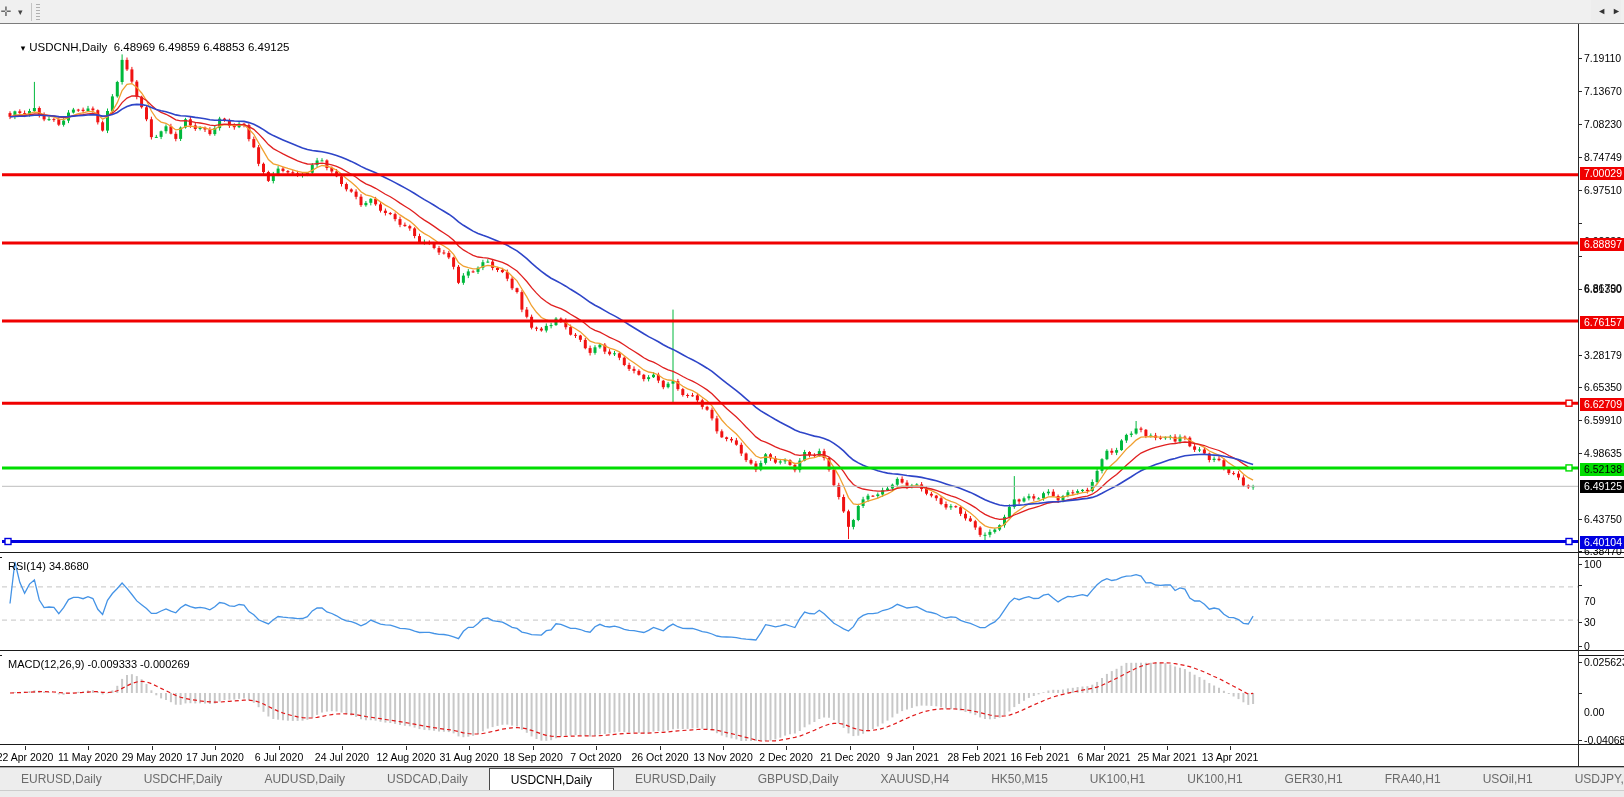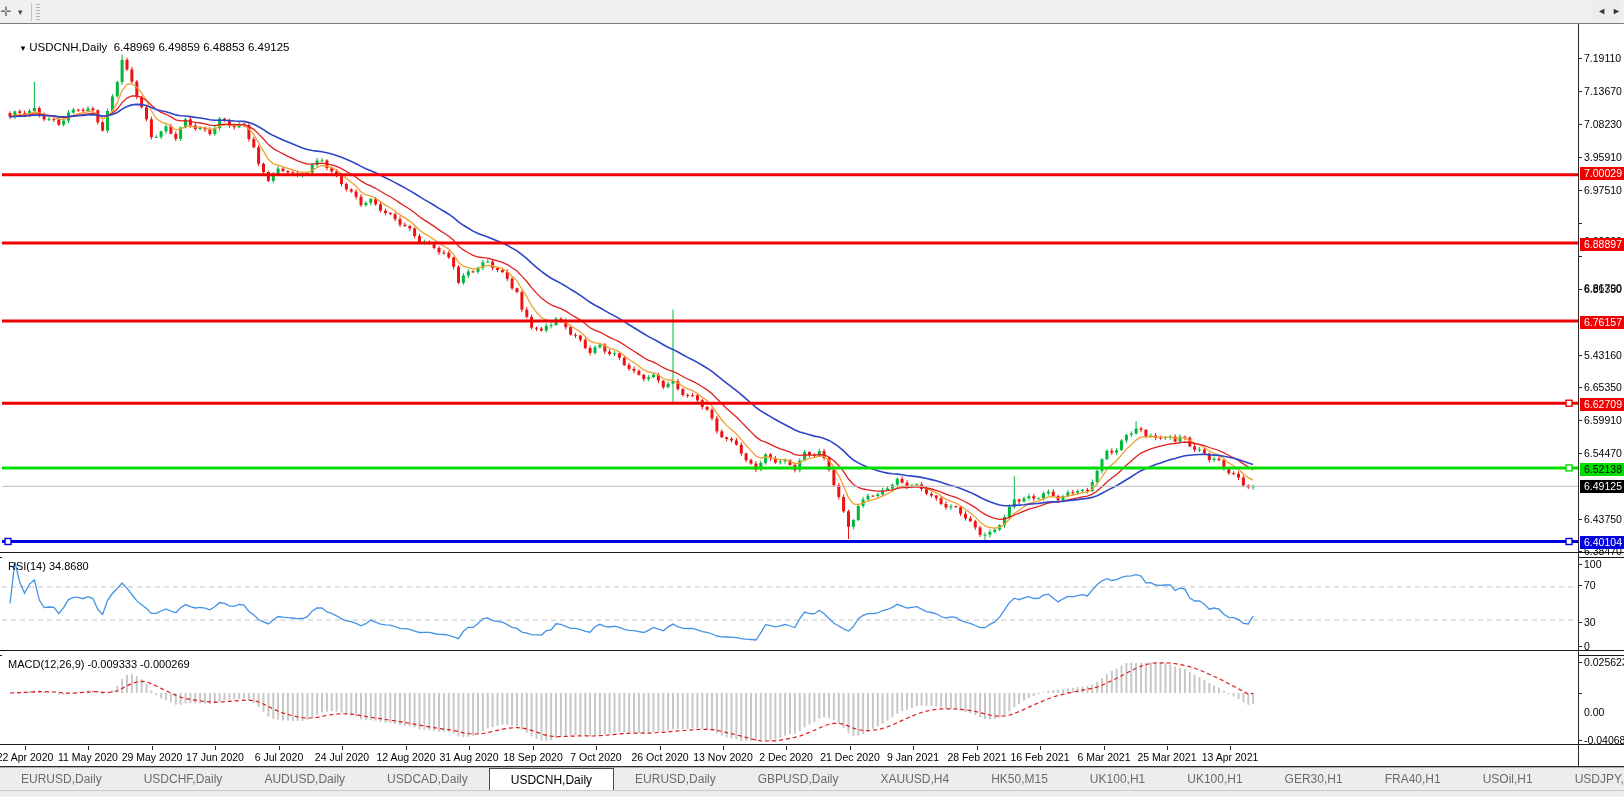--- a/index.html
+++ b/index.html
@@ -867,51 +867,51 @@
 
   <div class="axis-vline"></div>
   <div id="price-axis">
       <div class="axis-tick" style="top: 58px;"></div>
       <div class="axis-label" style="top: 52px;">7.19110</div>
       <div class="axis-tick" style="top: 91px;"></div>
       <div class="axis-label" style="top: 85px;">7.13670</div>
       <div class="axis-tick" style="top: 124px;"></div>
       <div class="axis-label" style="top: 118px;">7.08230</div>
       <div class="axis-tick" style="top: 157px;"></div>
-      <div class="axis-label" style="top: 151px;">3.95910</div>
+      <div class="axis-label" style="top: 151px;">8.74749</div>
       <div class="axis-tick" style="top: 190px;"></div>
       <div class="axis-label" style="top: 184px;">6.97510</div>
       <div class="axis-tick" style="top: 223px;"></div>
       <div class="axis-label" style="top: 217px; margin-top: 18px;">6.92230</div>
       <div class="axis-tick" style="top: 256px;"></div>
       <div class="axis-label" style="top: 250px; margin-top: 32px;">6.86790</div>
       <div class="axis-tick" style="top: 289px;"></div>
       <div class="axis-label" style="top: 283px;">6.81350</div>
       <div class="axis-tick" style="top: 355px;"></div>
-      <div class="axis-label" style="top: 349px;">5.43160</div>
+      <div class="axis-label" style="top: 349px;">3.28179</div>
       <div class="axis-tick" style="top: 387px;"></div>
       <div class="axis-label" style="top: 381px;">6.65350</div>
       <div class="axis-tick" style="top: 420px;"></div>
       <div class="axis-label" style="top: 414px;">6.59910</div>
       <div class="axis-tick" style="top: 453px;"></div>
-      <div class="axis-label" style="top: 447px;">6.54470</div>
+      <div class="axis-label" style="top: 447px;">4.98635</div>
       <div class="axis-tick" style="top: 519px;"></div>
       <div class="axis-label" style="top: 513px;">6.43750</div>
       <div class="axis-tick" style="top: 551px;"></div>
       <div class="axis-label" style="top: 545px;">6.38470</div>
       <div class="axis-badge" style="top: 166.5px; background: rgb(240, 0, 0); color: rgb(255, 255, 255);">7.00029</div>
       <div class="axis-badge" style="top: 237.5px; background: rgb(240, 0, 0); color: rgb(255, 255, 255);">6.88897</div>
       <div class="axis-badge" style="top: 315.5px; background: rgb(240, 0, 0); color: rgb(255, 255, 255);">6.76157</div>
       <div class="axis-badge" style="top: 397.5px; background: rgb(240, 0, 0); color: rgb(255, 255, 255);">6.62709</div>
       <div class="axis-badge" style="top: 462.5px; background: rgb(0, 221, 0); color: rgb(0, 0, 0);">6.52138</div>
       <div class="axis-badge" style="top: 479.5px; background: rgb(0, 0, 0); color: rgb(255, 255, 255);">6.49125</div>
       <div class="axis-badge" style="top: 535.5px; background: rgb(0, 0, 224); color: rgb(255, 255, 255);">6.40104</div>
       <div class="axis-label" style="top: 558px;">100</div>
       <div class="axis-tick" style="top: 564px;"></div>
-      <div class="axis-label" style="top: 579px;">70</div>
+      <div class="axis-label" style="top: 595px;">70</div>
       <div class="axis-tick" style="top: 585px;"></div>
       <div class="axis-label" style="top: 616px;">30</div>
       <div class="axis-tick" style="top: 622px;"></div>
       <div class="axis-label" style="top: 640px;">0</div>
       <div class="axis-tick" style="top: 646px;"></div>
       <div class="axis-label" style="top: 656px;">0.025623</div>
       <div class="axis-tick" style="top: 662px;"></div>
       <div class="axis-label" style="top: 687px; margin-top: 19px;">0.00</div>
       <div class="axis-tick" style="top: 693px;"></div>
       <div class="axis-label" style="top: 734px;">-0.040687</div>

